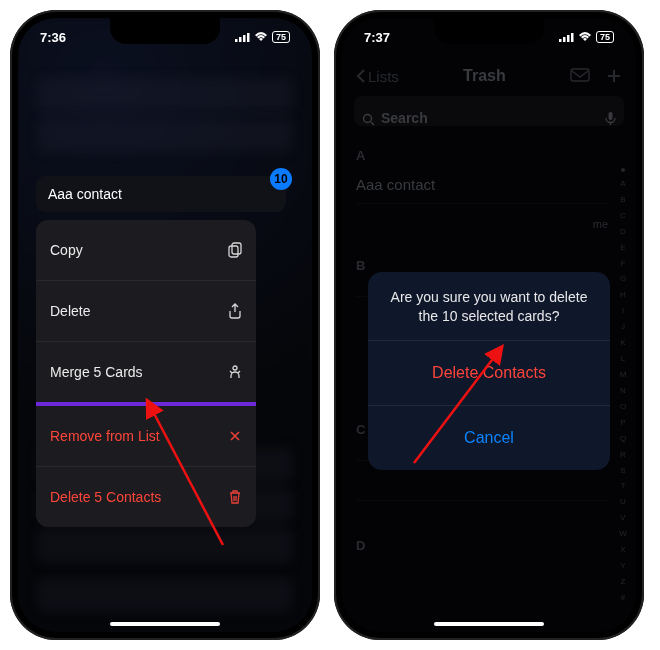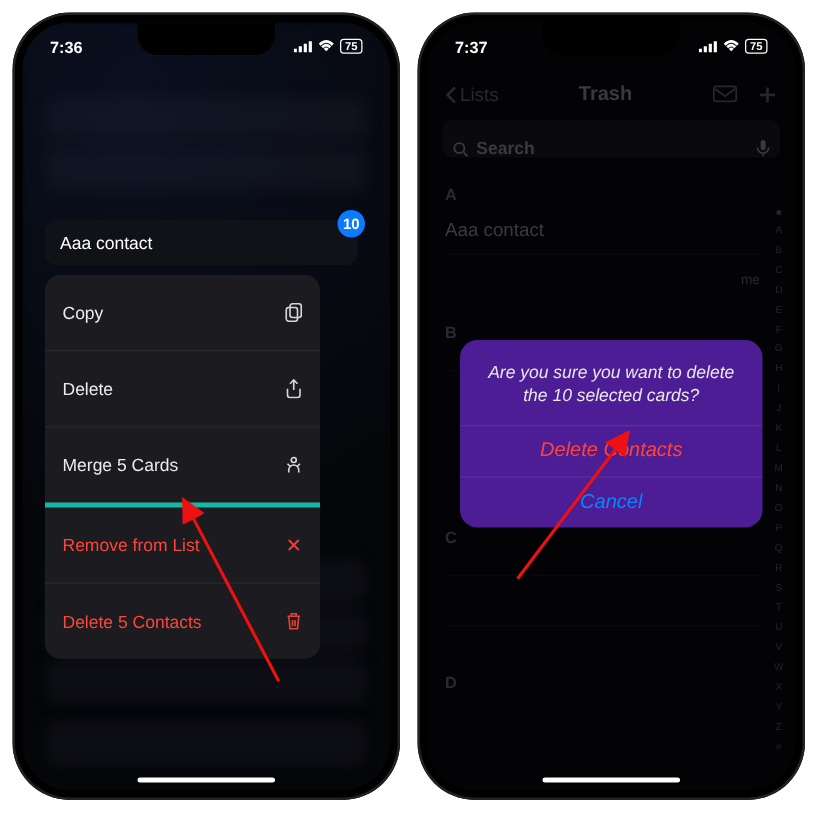--- a/index.html
+++ b/index.html
@@ -100,21 +100,21 @@
     z-index: 30;
   }
   .count-badge {
     position: absolute;
     top: -8px;
     right: -6px;
     width: 22px;
     height: 22px;
     border-radius: 11px;
     background: #0a7aff;
-    color: #ffffff;
+    color: #000000;
     font-size: 12px;
     font-weight: 600;
     display: flex;
     align-items: center;
     justify-content: center;
   }
   .context-menu {
     position: absolute;
     top: 202px;
     left: 18px;
@@ -127,21 +127,21 @@
   .menu-item {
     display: flex;
     justify-content: space-between;
     align-items: center;
     padding: 22px 14px;
     color: #ececec;
     font-size: 14px;
   }
   .menu-item + .menu-item { border-top: 1px solid rgba(255,255,255,0.06); }
   .menu-item.destructive { color: #ff453a; }
-  .menu-item.group-sep { border-top: 4px solid #14b8a6; }
+  .menu-item.group-sep { border-top: 4px solid #6d28d9; }
   .menu-icon { opacity: 0.9; }
 
   
   .nav-bar {
     position: absolute;
     top: 40px;
     left: 0; right: 0;
     height: 36px;
     display: flex;
     align-items: center;
@@ -209,36 +209,35 @@
     position: absolute;
     inset: 0;
     background: rgba(0,0,0,0.55);
     z-index: 25;
   }
   .alert {
     position: absolute;
     top: 254px;
     left: 26px;
     right: 26px;
-    background: #4c1d95;
+    background: #0f172a;
     border-radius: 14px;
     overflow: hidden;
     z-index: 30;
     text-align: center;
-    font-style: italic;
   }
   .alert-title {
     padding: 16px 20px 14px;
     color: #e8e8ea;
     font-size: 14px;
     line-height: 1.35;
   }
   .alert-button {
     border-top: 1px solid rgba(255,255,255,0.08);
-    padding: 11px 0;
+    padding: 23px 0;
     font-size: 16px;
   }
   .alert-button.destructive { color: #ff453a; }
   .alert-button.cancel { color: #0a84ff; }
 
   .arrow {
     position: absolute;
     z-index: 60;
     pointer-events: none;
   }

